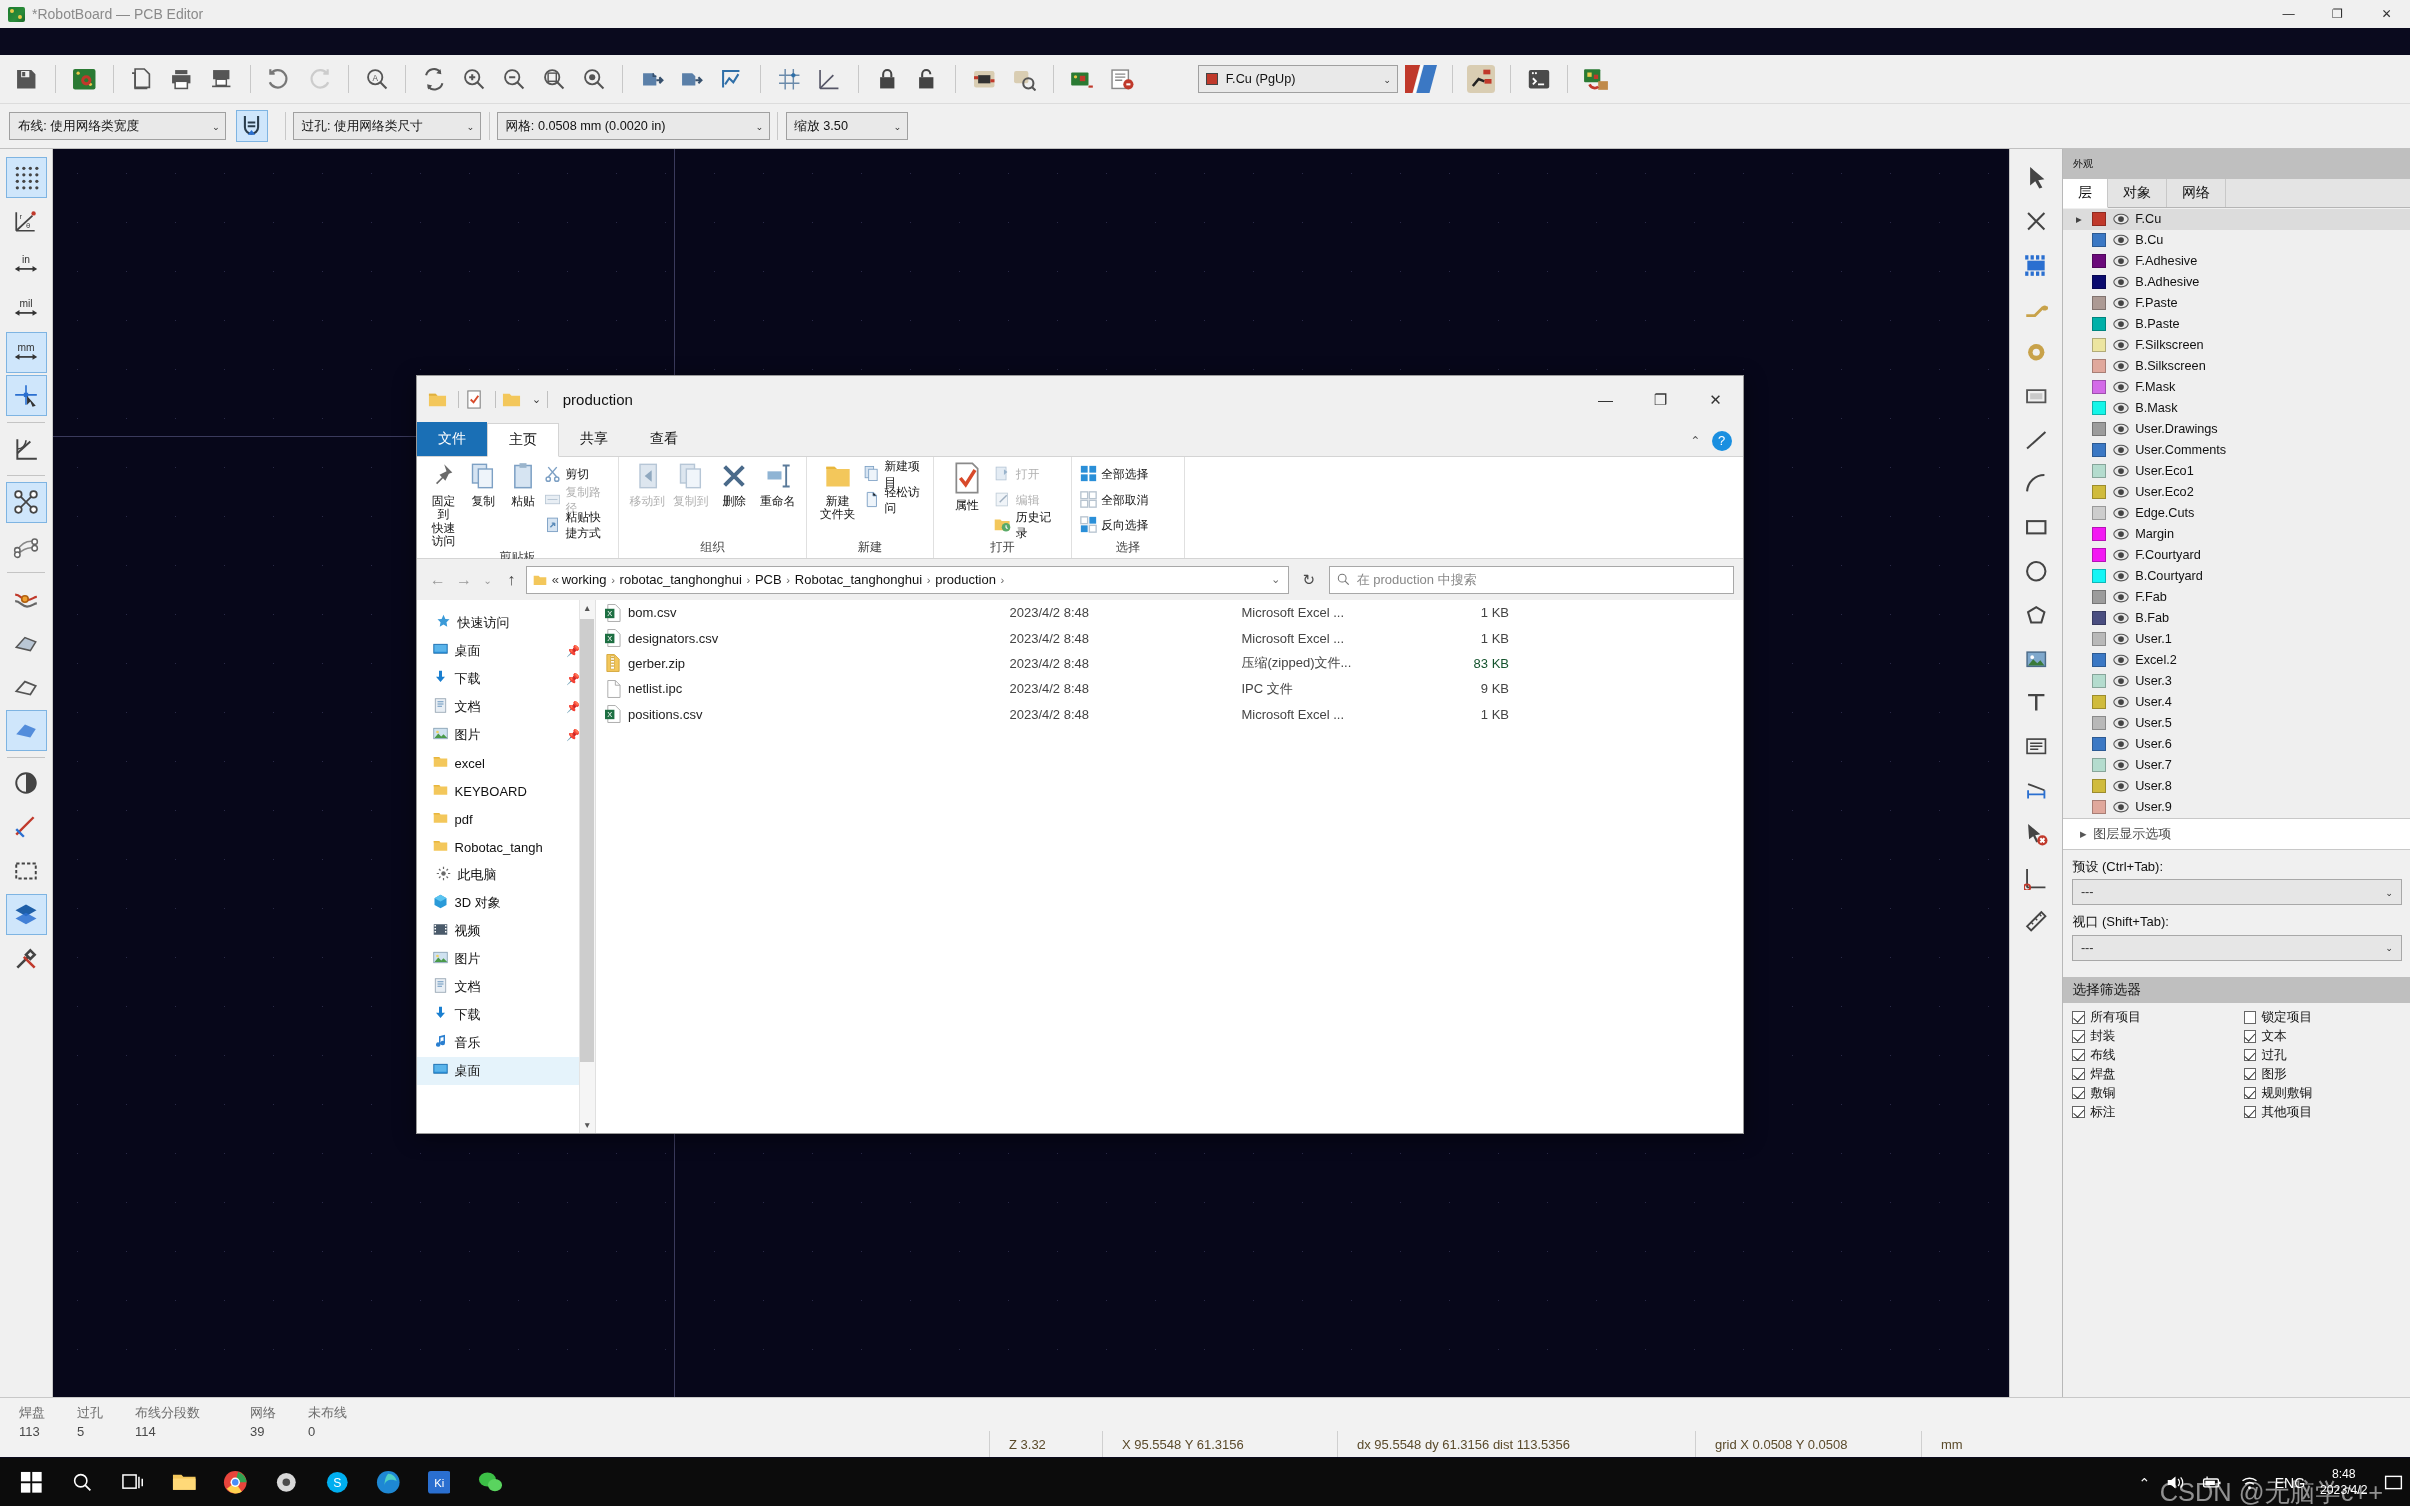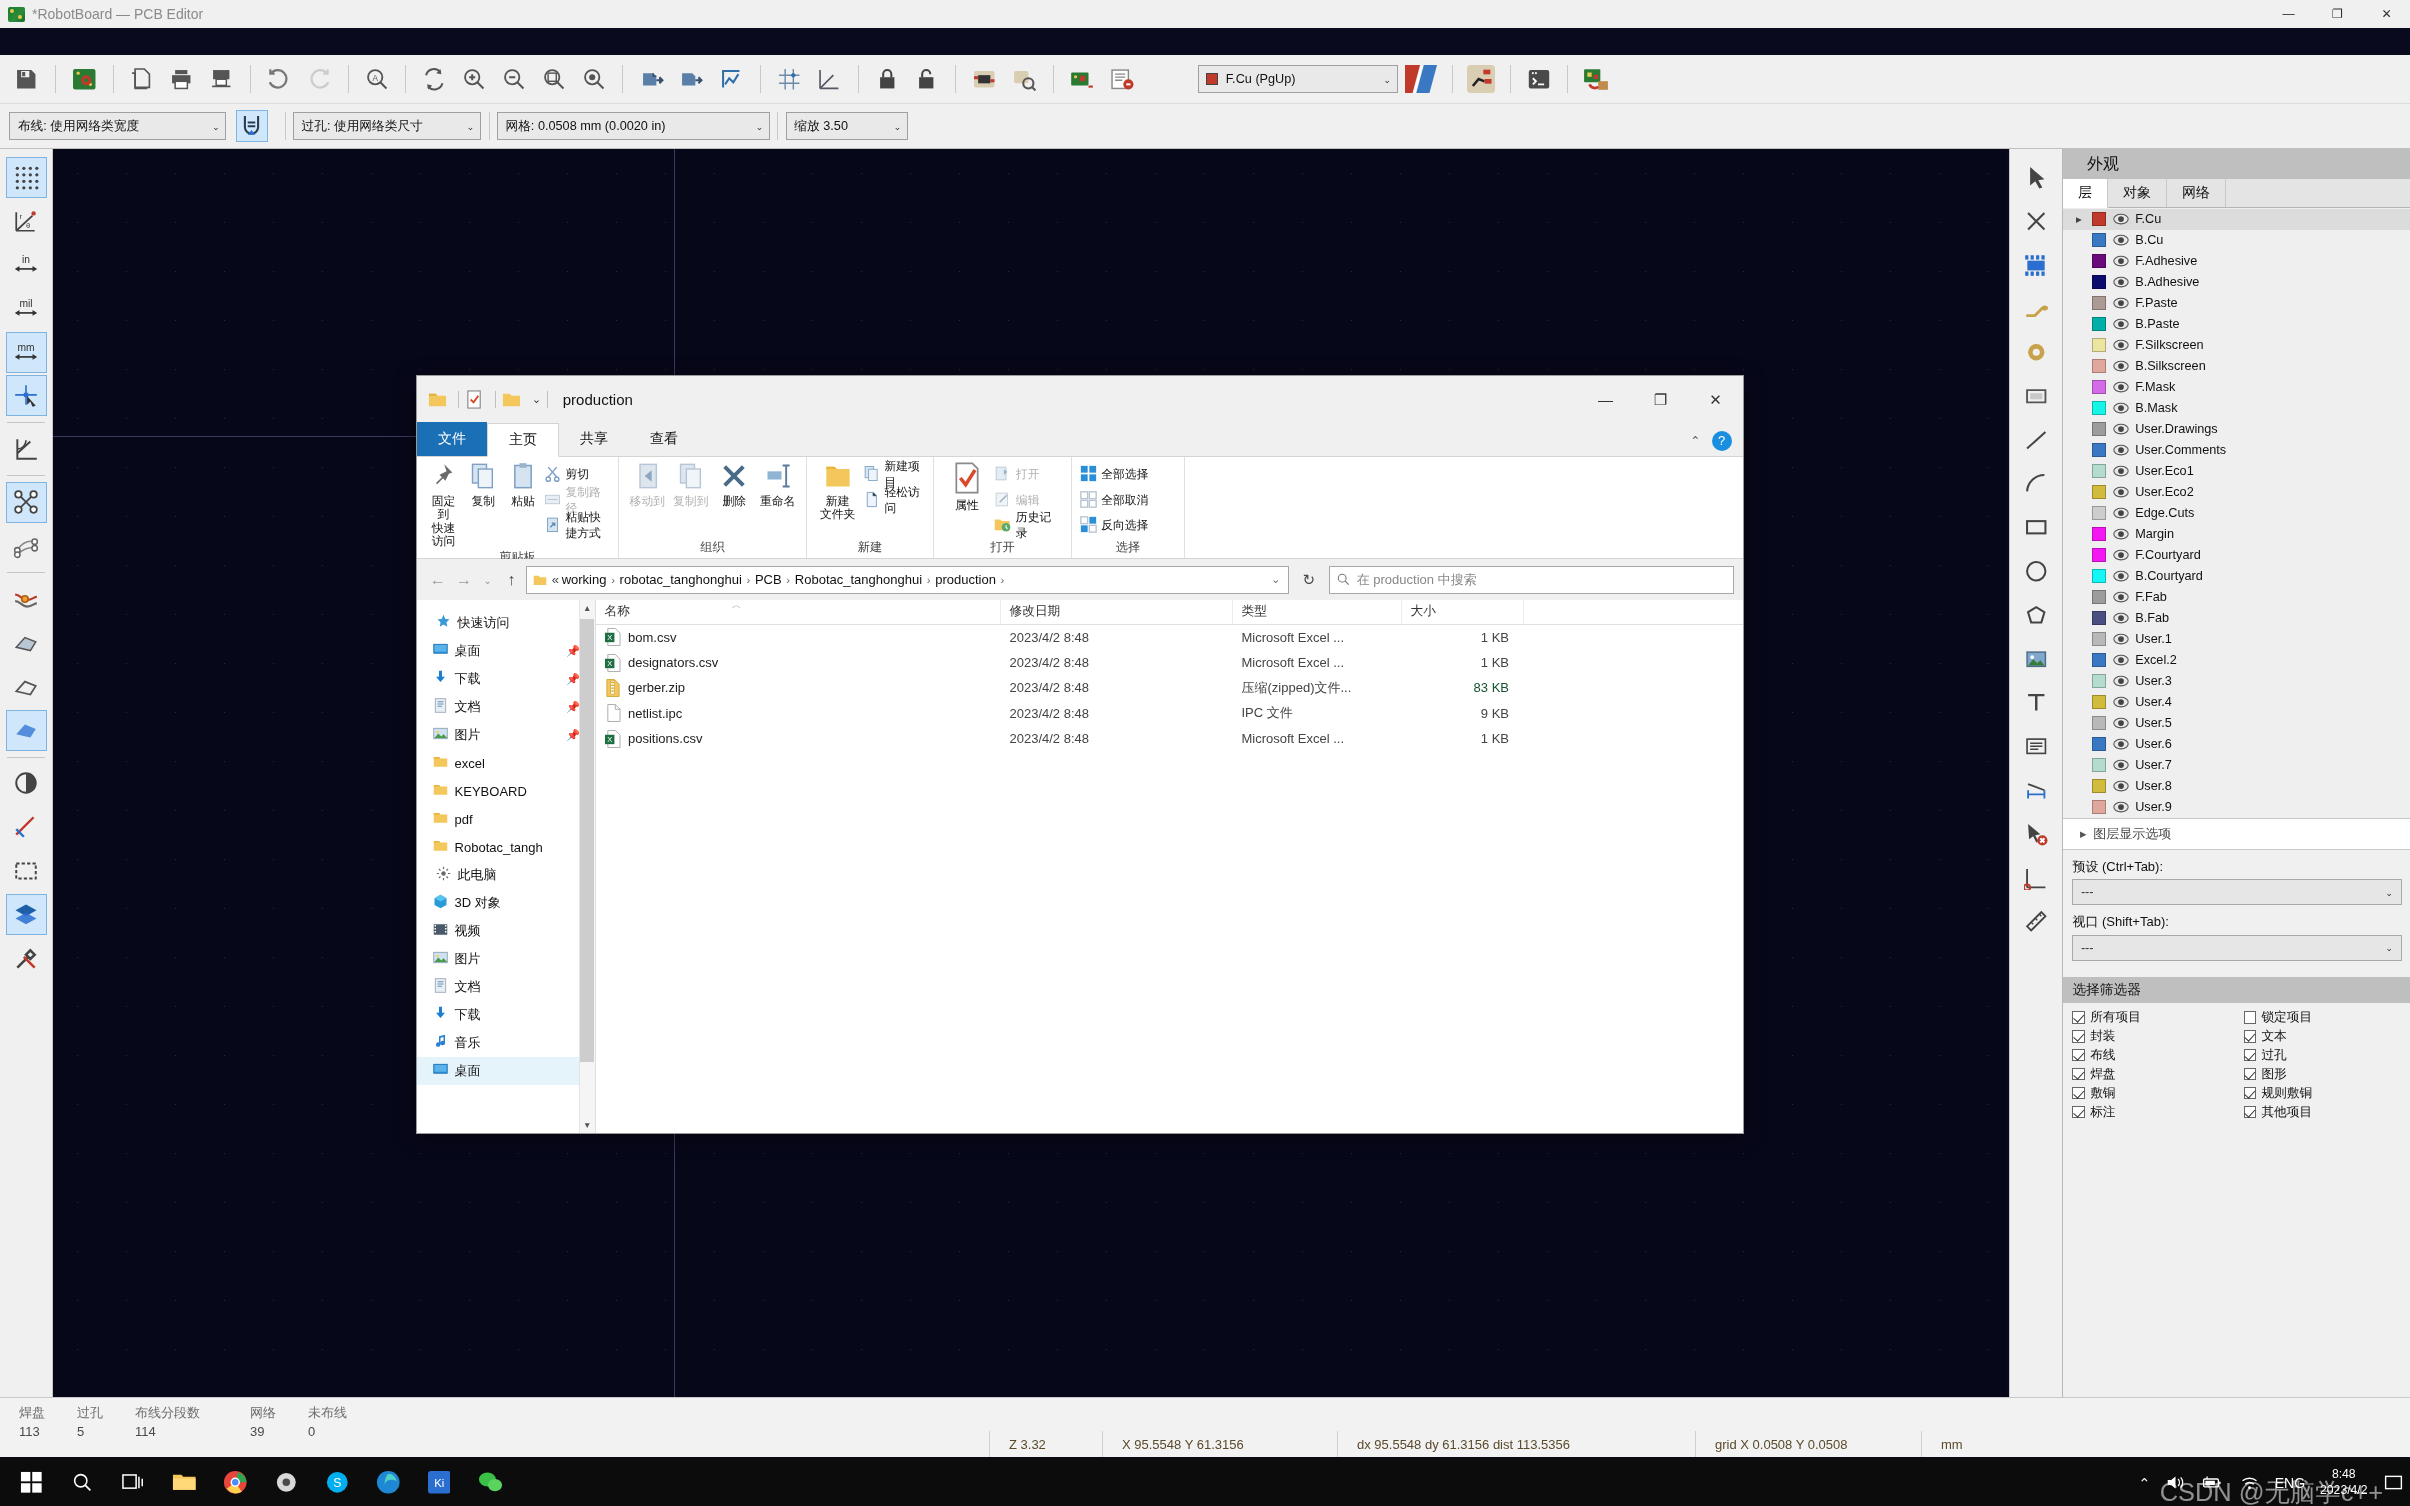--- a/index.html
+++ b/index.html
@@ -122,21 +122,21 @@
   .trace-b { position:absolute; width:8.5px; background:#4a6ea8; }
   .xmark { position:absolute; left:714px; top:264px; width:32px; height:32px; }
 
   
   .appearance {
     position: absolute; right: 0; top: 149px; width: 349px; height: 1249px;
     background: #f0f0f0; border-left: 0.9px solid #b8b8b8;
     display: flex; flex-direction: column;
   }
   .ap-header { height: 30px; background: #bfbfbf; display:flex; align-items:center;
-               padding-left: 24px; font-size: 16px; color:#111; flex:none; }
+               padding-left: 10px; font-size: 10px; color:#111; flex:none; }
   .ap-tabs { height: 29px; display:flex; background:#e4e4e4; border-bottom:0.9px solid #b5b5b5; flex:none;}
   .ap-tab { padding: 3.8px 15px; font-size: 14px; color:#111; display:flex; align-items:center;
             border-right:0.9px solid #c8c8c8; }
   .ap-tab.active { background:#fff; border-bottom:0.9px solid #fff; margin-bottom:-0.9px; }
   .layer-list { flex: 0 0 610px; overflow:hidden; background:#efefef; padding-top:0.9px; }
   .layer-row { height: 21px; display:flex; align-items:center; padding-left: 13px; gap: 6.6px; font-size:12.7px; color:#111;}
   .layer-row.sel { background:#dcdcdc; }
   .lr-arrow { width:9.4px; font-size:7.5px; color:#444; }
   .lr-swatch { width: 14px; height: 14px; flex:none; border:0.9px solid rgba(0,0,0,.25); }
   .eye { width:16px; height:12.2px; flex:none; }
@@ -1611,27 +1611,20 @@
             <span style="white-space:nowrap">桌面</span>
           </div>
           <div class="nav-scroll">
           <div class="nav-arrow" style="top:0">▲</div>
           <div class="nav-thumb"></div>
           <div class="nav-arrow" style="bottom:0">▼</div>
         </div>
       </div>
 
       <div class="ex-files">
-        <div class="col-hdr" id="col-hdr">
-          <div class="col-c" style="width: 405px;">名称</div>
-            <div class="col-c" style="width: 232px;">修改日期</div>
-            <div class="col-c" style="width: 169px;">类型</div>
-            <div class="col-c" style="width: 122px;">大小</div>
-            <span class="col-sortmark">︿</span>
-        </div>
         <div id="file-rows">
             <div class="file-row">
               <div class="fc" style="width:405px">
                 <span class="ficon"><svg width="16" height="18" viewBox="0 0 17 19" style="font-size:14px">
                     <path fill="#fff" stroke="#aaa" stroke-width="1" d="M3 .5h8l5 5v13H3z"></path>
                     <path fill="#1d6f42" d="M0 5h10v10H0z"></path>
                     <text x="5" y="13" font-size="8" text-anchor="middle" fill="#fff" font-family="sans-serif">X</text>
                   </svg></span>
                 <span>bom.csv</span>
               </div>

